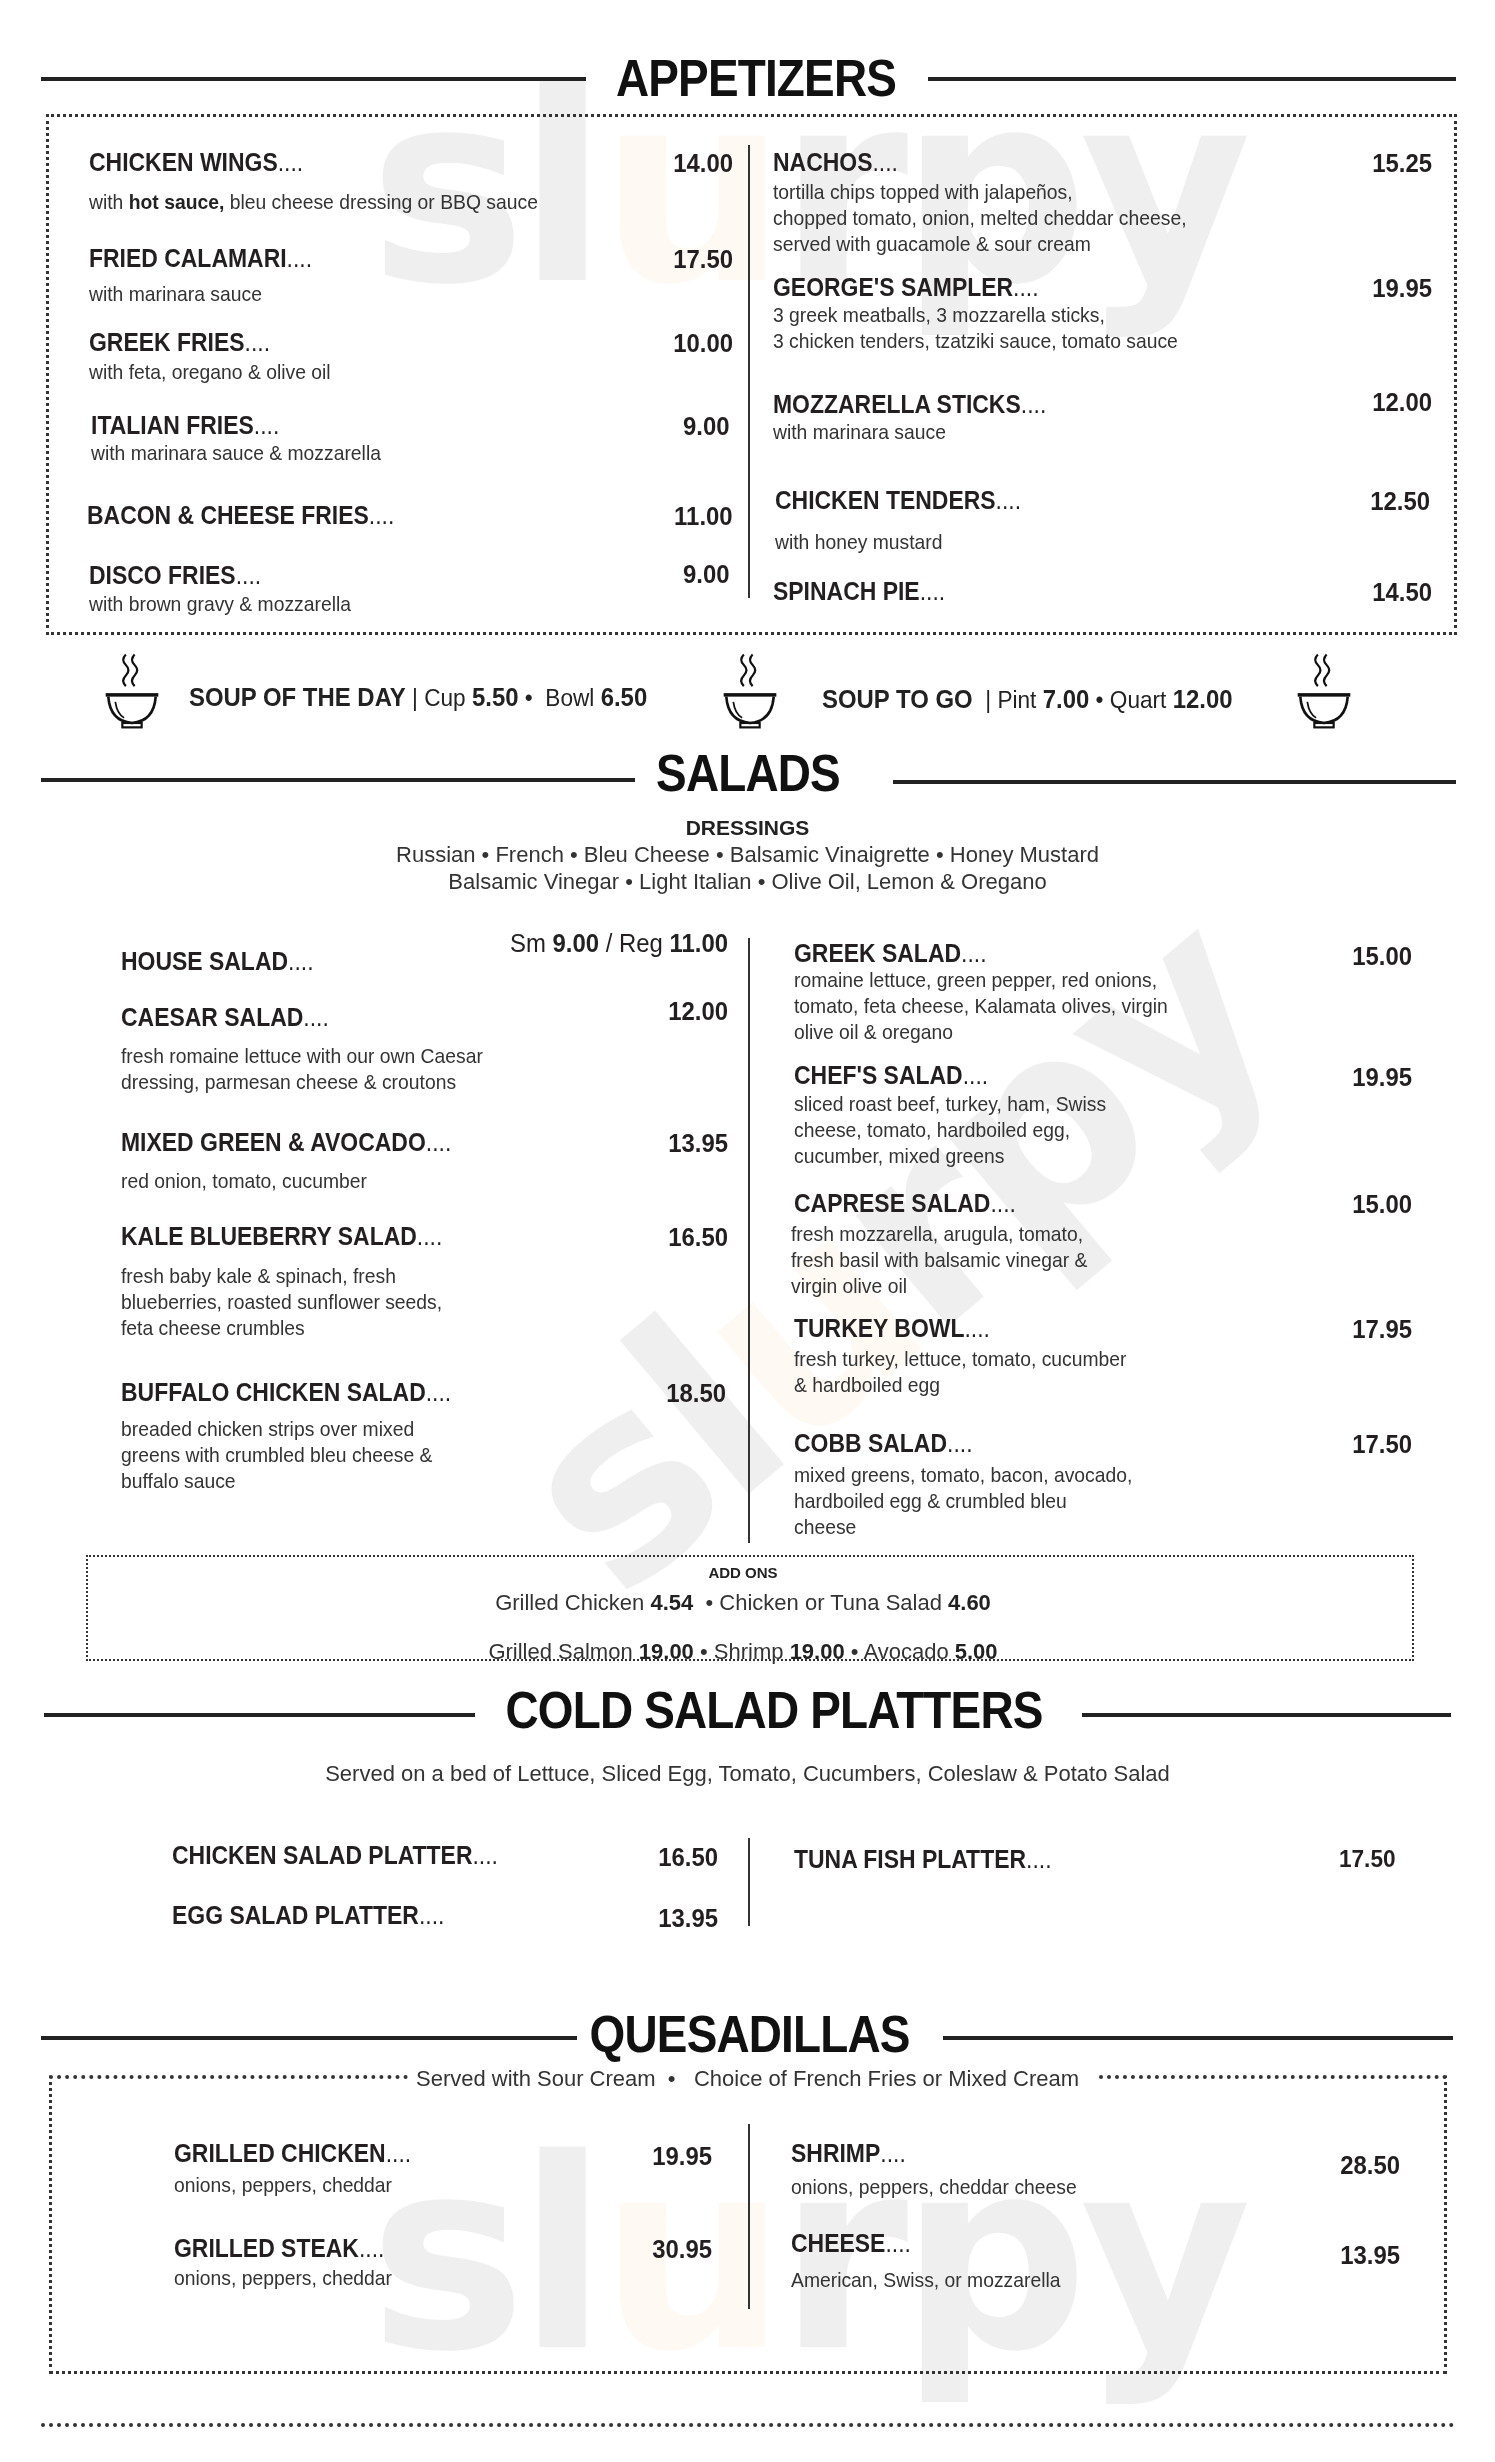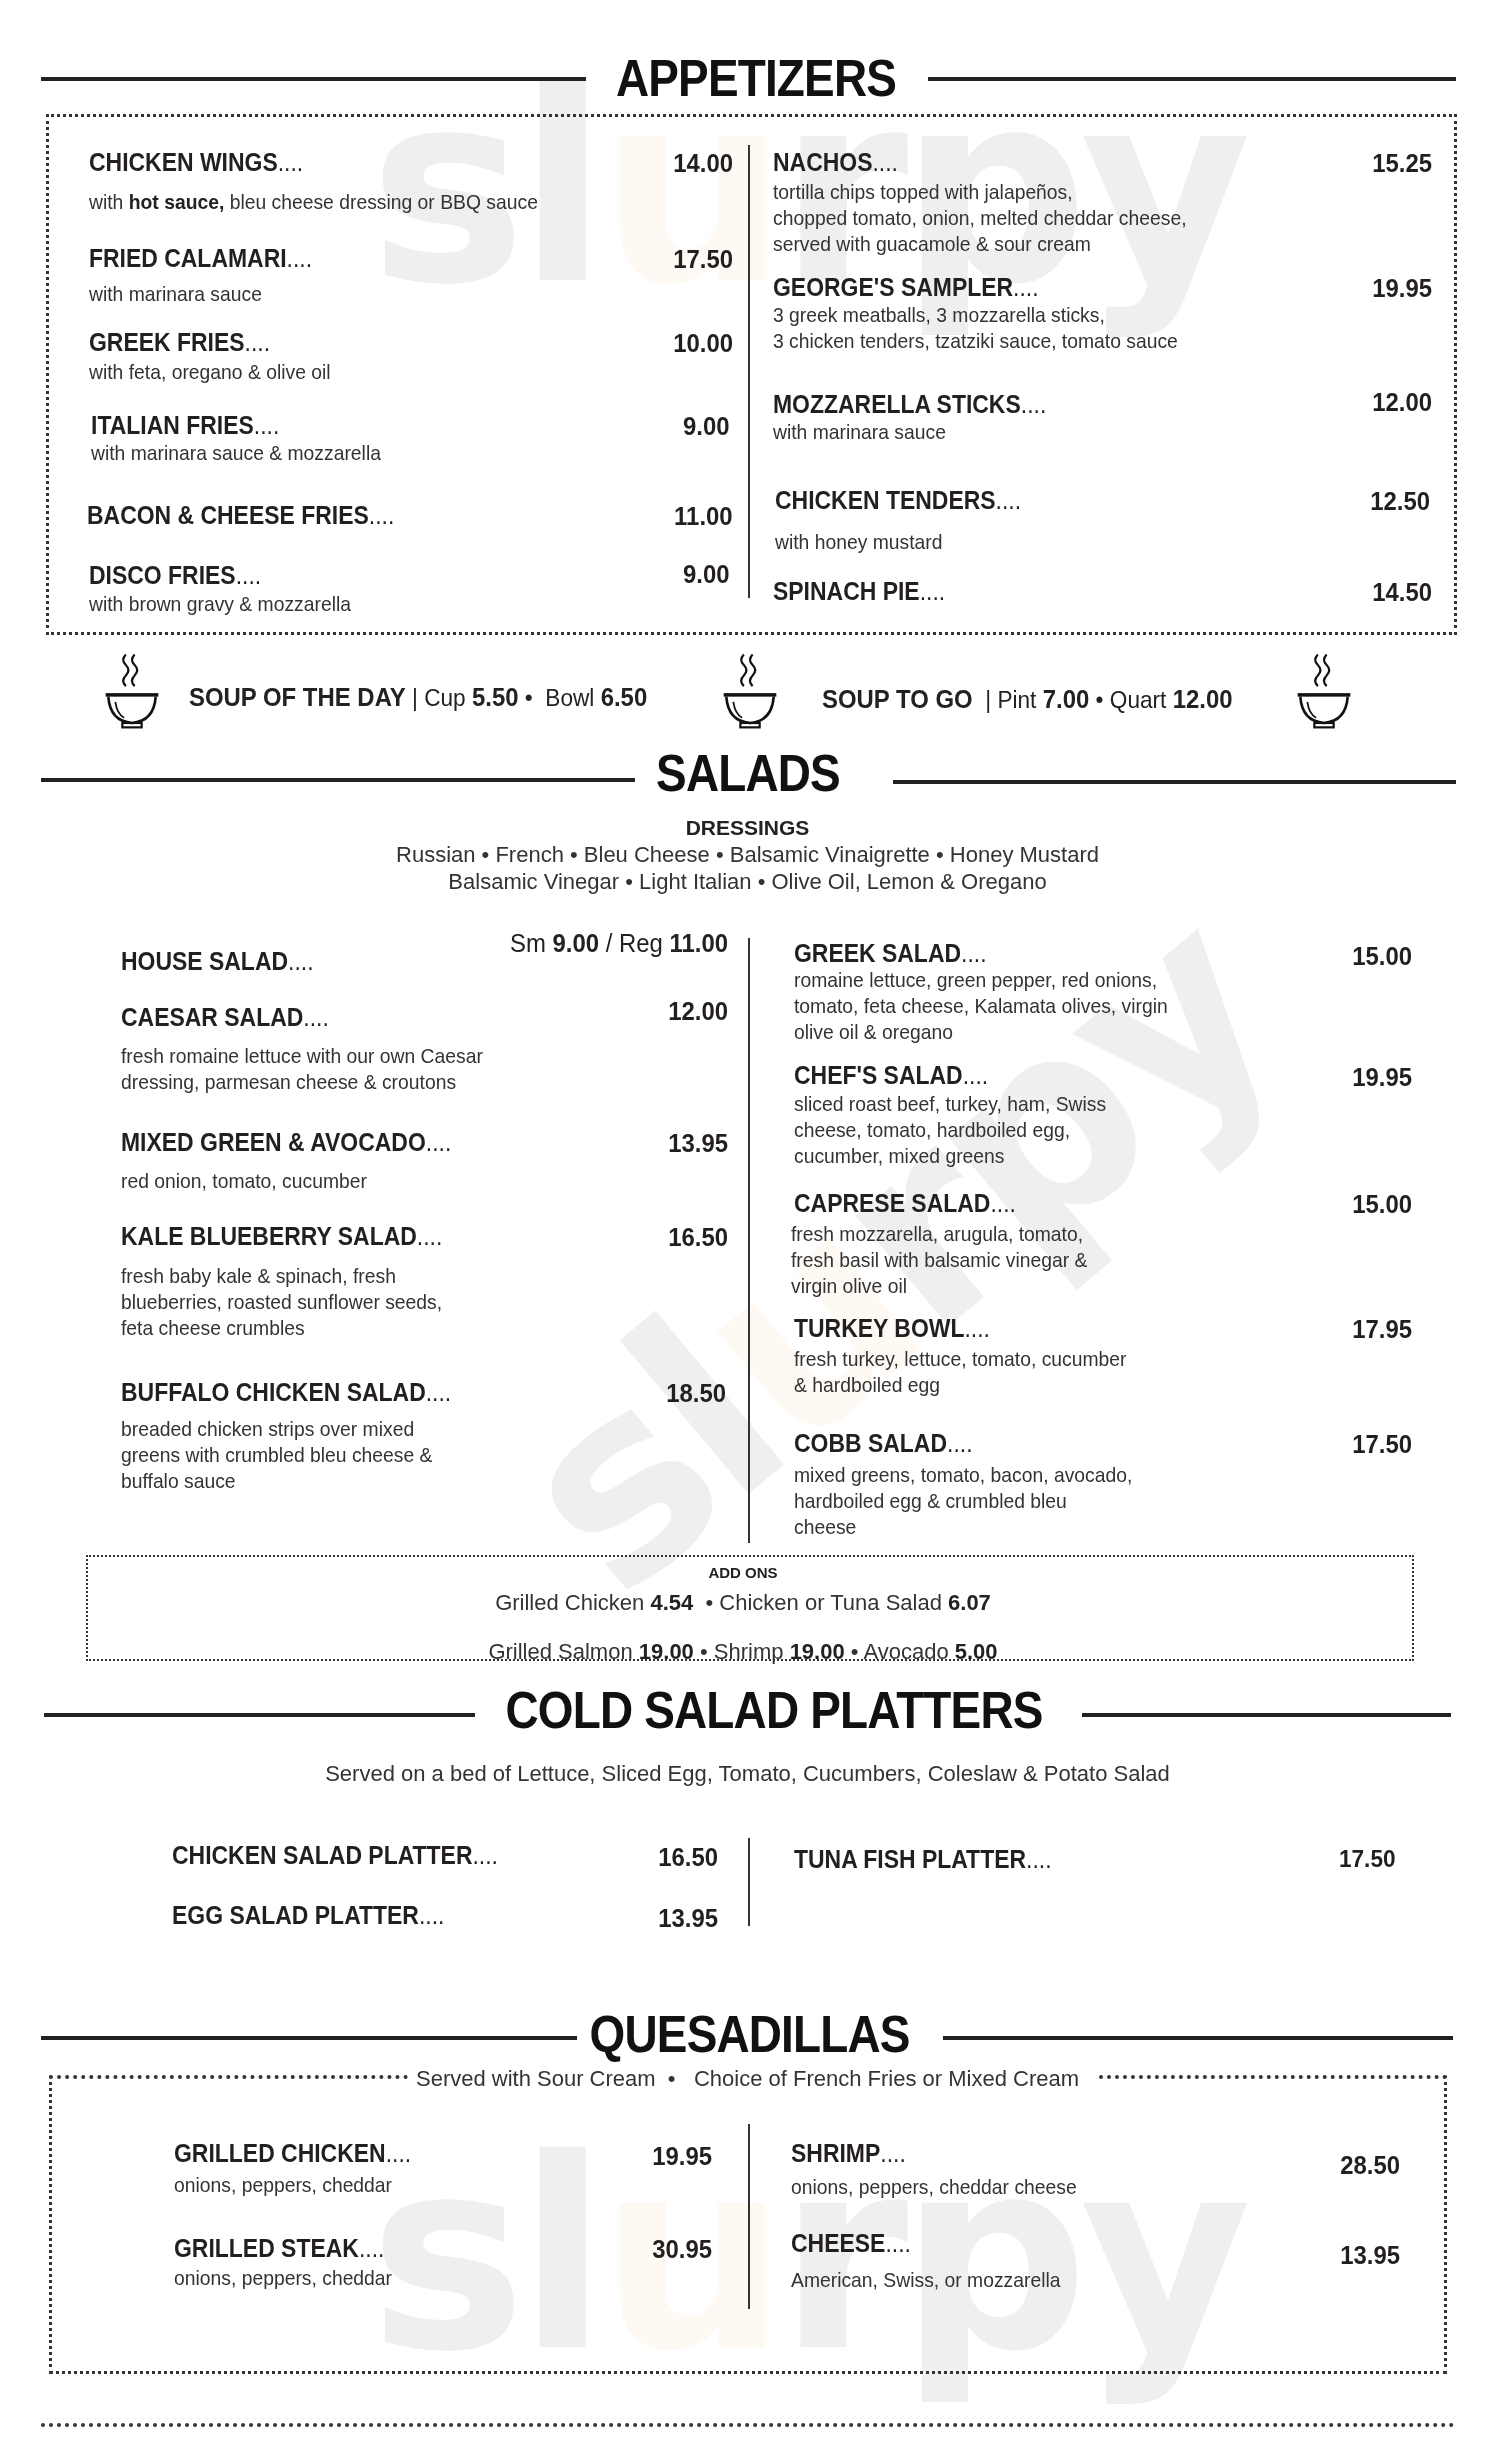--- a/index.html
+++ b/index.html
@@ -212,21 +212,21 @@
     <div class="item-name" style="left:794px; top:1429px;"><span>COBB SALAD</span><span class="dots">....</span></div>
     <div class="price" style="right:83px; top:1429px;">17.50</div>
     <div class="desc" style="left:794px; top:1462px;">mixed greens, tomato, bacon, avocado,
 hardboiled egg &amp; crumbled bleu
 cheese</div>
   </div>
 
   <div class="dot-box" style="left:86px; top:1555px; width:1328px; height:106px; border-width:2.6px;"></div>
   <div class="center-text bold" style="left:0; top:1564px; width:1486px; font-size:15px;">ADD ONS</div>
   <div class="center-text" style="left:0; width:1486px; top:1590px;">
-    <span>Grilled Chicken</span> <span class="bold">4.54</span>&nbsp; <span>•</span> <span>Chicken or Tuna Salad</span> <span class="bold">6.07</span>
+    <span>Grilled Chicken</span> <span class="bold">4.54</span>&nbsp; <span>•</span> <span>Chicken or Tuna Salad</span> <span class="bold">4.60</span>
   </div>
   <div class="center-text" style="left:0; width:1486px; top:1631px;margin-top:8px;">
     <span>Grilled Salmon</span> <span class="bold">19.00</span> <span>•</span> <span>Shrimp</span> <span class="bold">19.00</span> <span>•</span> <span>Avocado</span> <span class="bold">5.00</span>
   </div>
 </section>
 
 <section>
   <div class="hline" style="left:44px; top:1713px; width:431px;"></div>
   <div class="sec-title" style="left:475px; top:1681px; width:598px; text-align:center;">COLD SALAD PLATTERS</div>
   <div class="hline" style="left:1082px; top:1713px; width:369px;"></div>

